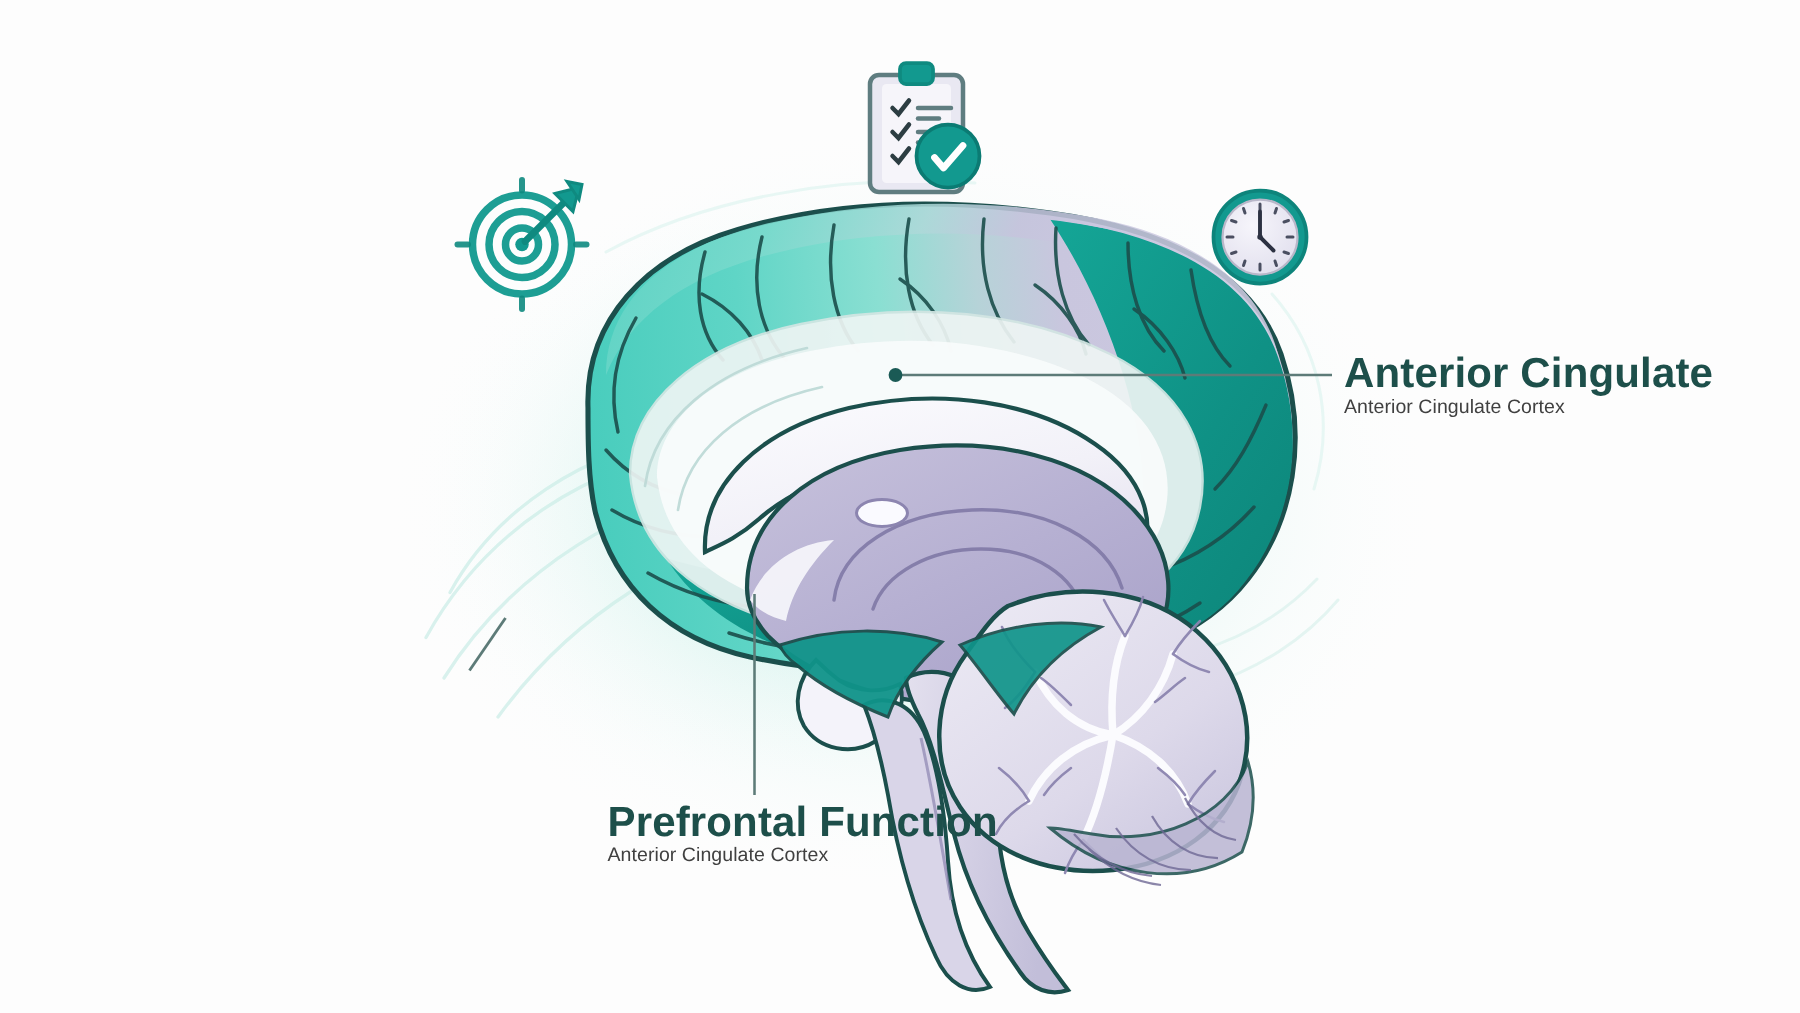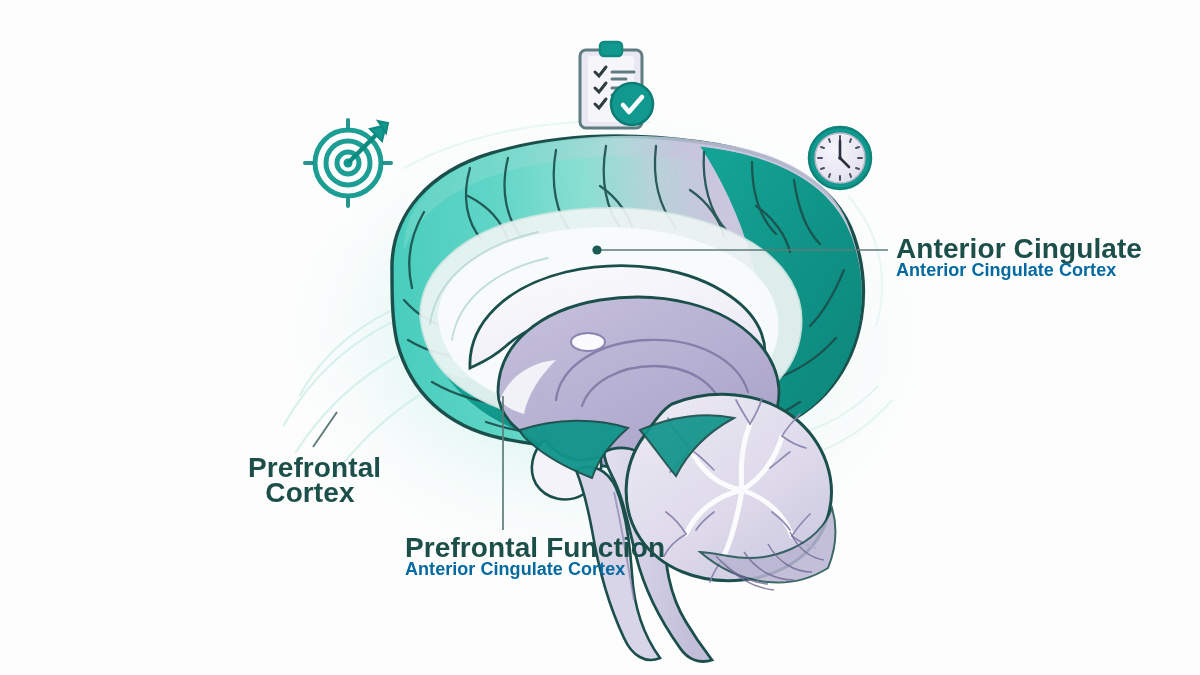--- a/index.html
+++ b/index.html
@@ -11,21 +11,21 @@
   }
   #stage { position:absolute; inset:0; width:1200px; height:675px; }
 
   
   .label { position:absolute; white-space:nowrap; }
   .label .title {
     font-size:28px; font-weight:700; color:#1d4f4a;
     letter-spacing:.1px; line-height:25px;
   }
   .label .subtitle {
-    font-size:18px; font-weight:700; color:#0369a1;
+    font-size:13px; font-weight:400; color:#404040;
     letter-spacing:.05px; line-height:19px;
   }
   #label-anterior-cingulate { left:896px; top:236px; text-align:left; }
   #label-executive-function { left:405px; top:535px; text-align:left; }
   #label-prefrontal-cortex  { left:248px; top:455px; text-align:center; width:124px; }
   #label-prefrontal-cortex .title { line-height:25px; }
 
   
   svg { display:block; position:absolute; inset:0; }
 </style>
@@ -331,18 +331,14 @@
 <div class="label" id="label-anterior-cingulate">
   <div class="title">Anterior Cingulate</div>
   <div class="subtitle">Anterior Cingulate Cortex</div>
 </div>
 
 <div class="label" id="label-executive-function">
   <div class="title">Prefrontal Function</div>
   <div class="subtitle">Anterior Cingulate Cortex</div>
 </div>
 
-<div class="label" id="label-prefrontal-cortex">
-  <div class="title">Prefrontal</div>
-  <div class="title">Cortex</div>
+
 </div>
 
-</div>
-
 </body></html>

